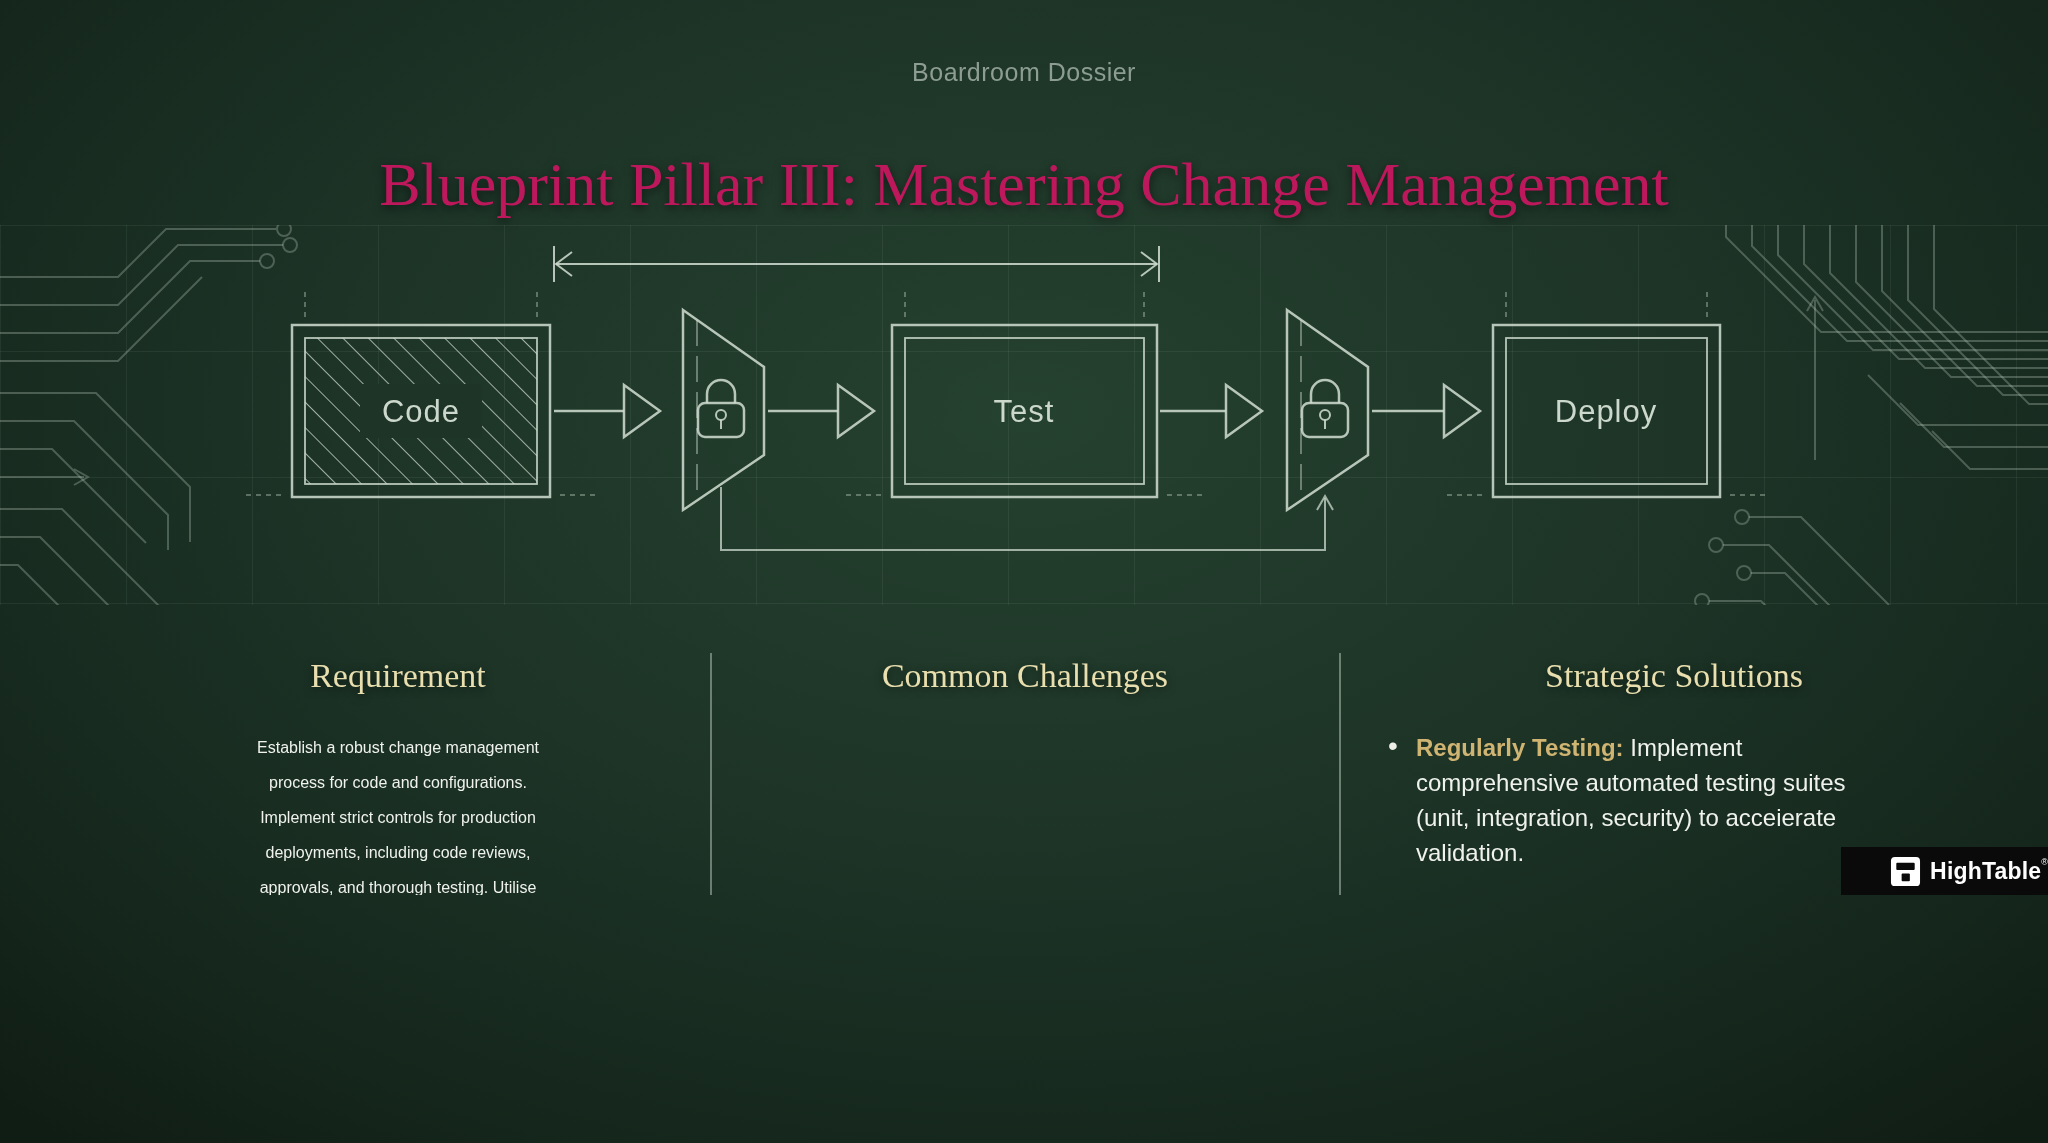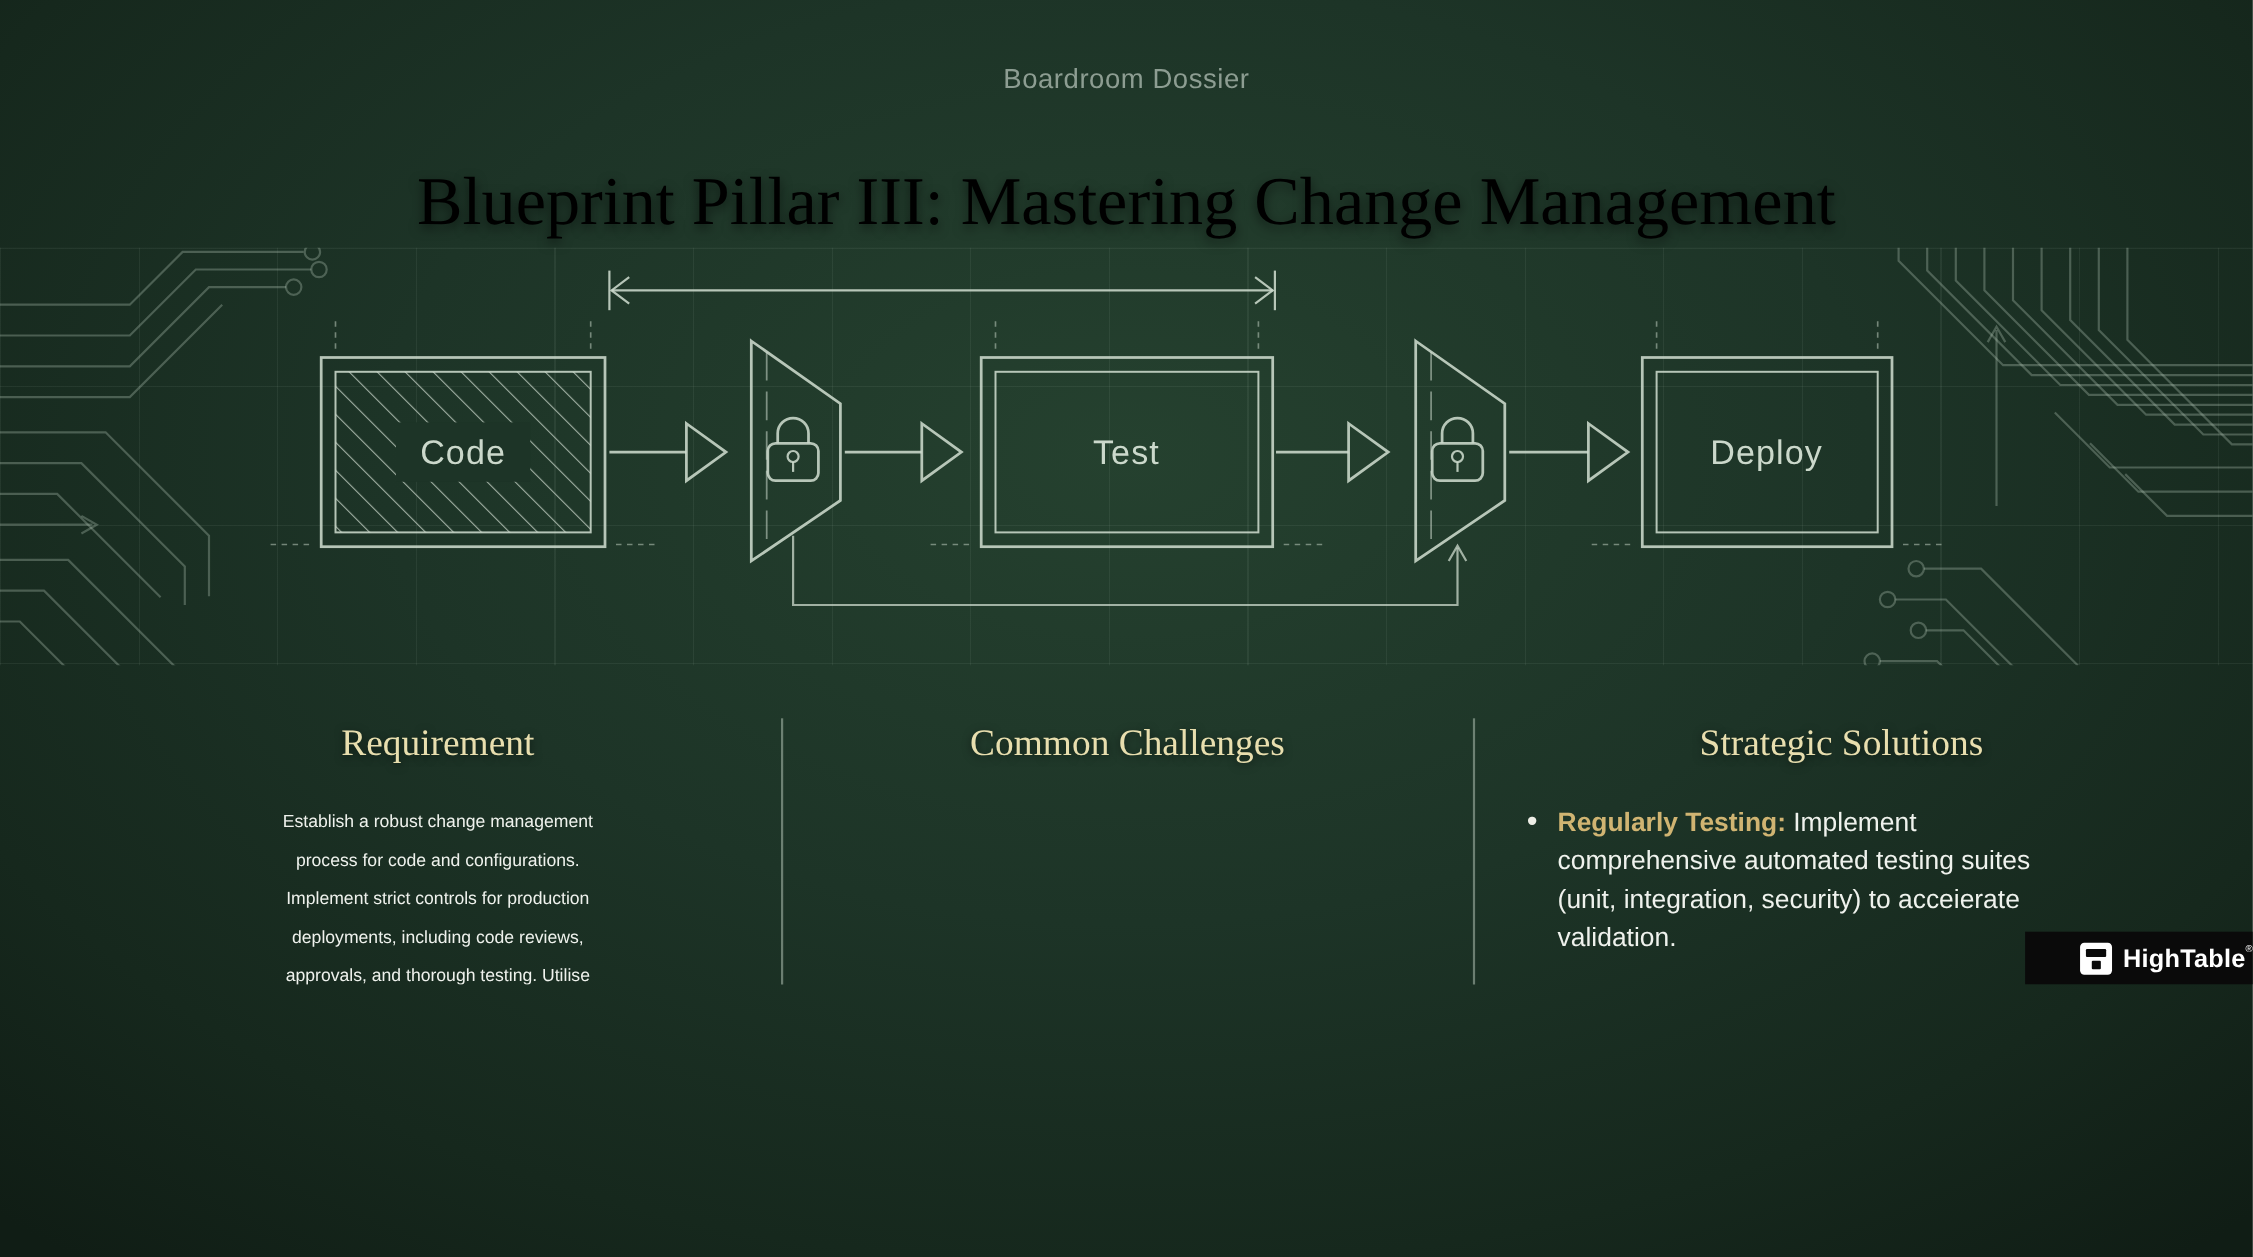--- a/index.html
+++ b/index.html
@@ -12,21 +12,21 @@
   .slide{position:relative;width:2048px;height:895px;overflow:hidden;}
 
   
   .kicker{
     position:absolute;top:58px;left:0;width:100%;
     text-align:center;font-size:25px;letter-spacing:.5px;color:#8d9d92;
   }
   .title{
     position:absolute;top:106px;left:0;width:100%;
     text-align:center;font-family:"Liberation Serif",serif;font-weight:400;
-    font-size:62px;line-height:72px;color:#000000;
+    font-size:62px;line-height:72px;color:#be185d;
     text-shadow:0 3px 10px rgba(0,0,0,.55);
   }
 
   
   .band{
     position:absolute;top:225px;left:0;width:2048px;height:380px;overflow:hidden;padding-left:28px;
   }
   .band::before{
     content:"";position:absolute;inset:0;
     background-image:

